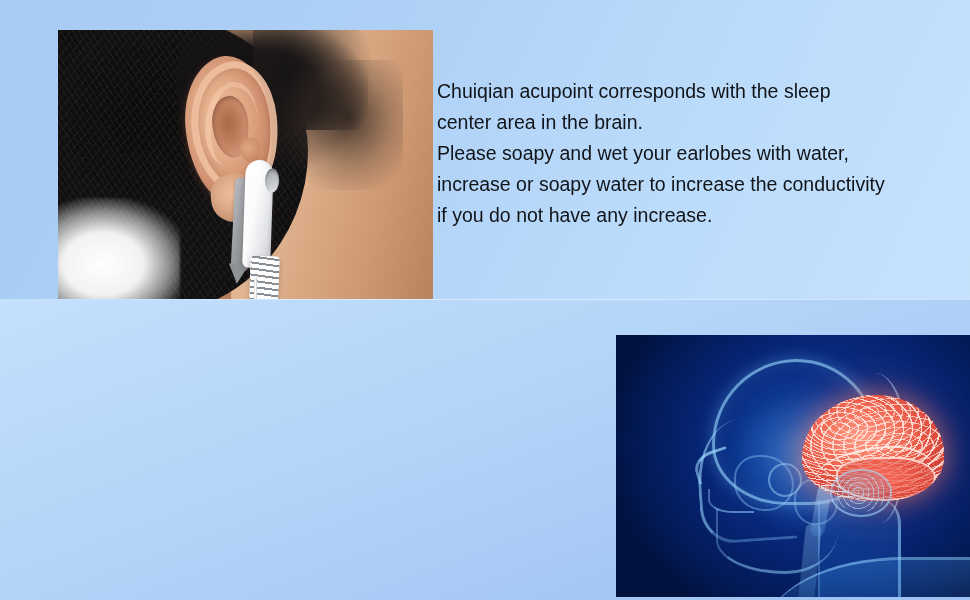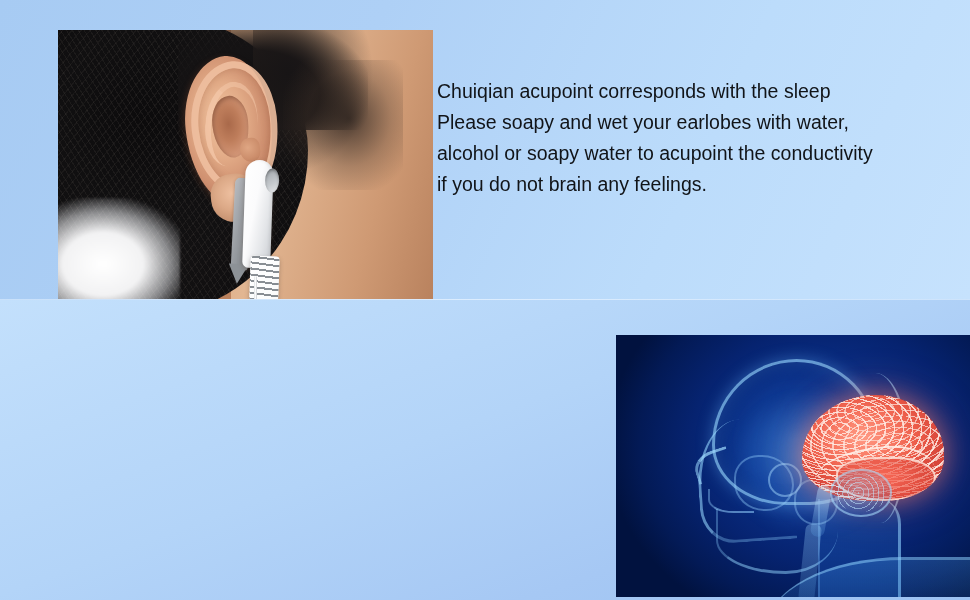--- a/index.html
+++ b/index.html
@@ -318,23 +318,24 @@
         <div class="clip-arm-front">
           <div class="clip-hole"></div>
         </div>
         <div class="clip-grip"></div>
       </div>
       <div class="clip-wire"></div>
     </figure>
 
     <div class="textblock tb-top">
       <p>Chuiqian acupoint corresponds with the sleep</p>
+      <p>center area in the brain.</p>
       <p>Please soapy and wet your earlobes with water,</p>
-      <p>alcohol or soapy water to acupoint the conductivity</p>
-      <p>if you do not brain any feelings.</p>
+      <p>increase or soapy water to increase the conductivity</p>
+      <p>if you do not have any increase.</p>
     </div>
   </section>
 
   <div class="panel-divider"></div>
 
   <section class="panel panel-bottom">
 
     
   </section>
 

